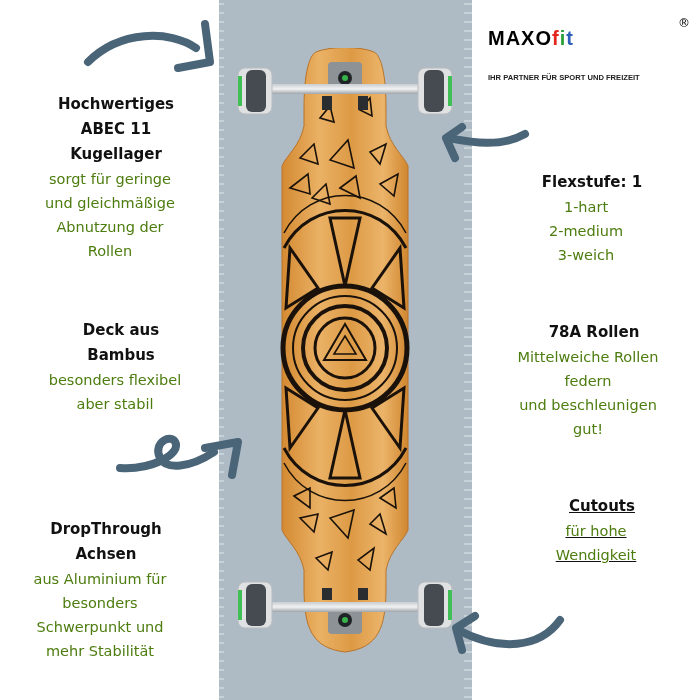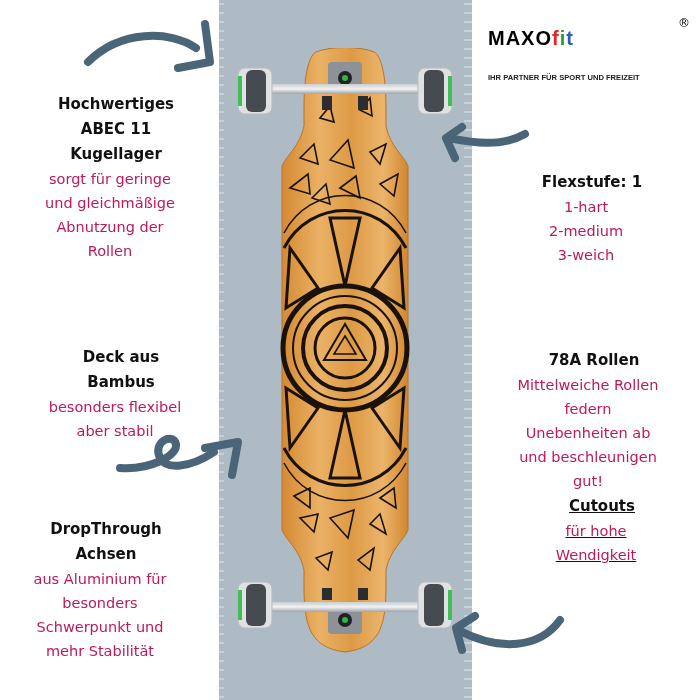--- a/index.html
+++ b/index.html
@@ -11,21 +11,21 @@
   .logo{position:absolute;left:488px;top:22px;width:210px;}
   .logo-word{font-family:"Liberation Sans",sans-serif;font-weight:900;font-size:20px;letter-spacing:1px;line-height:32px;white-space:nowrap;}
   .logo-word .maxo{color:#000;}
   .logo-word .f{color:#e4261d;}
   .logo-word .i{color:#2aa037;}
   .logo-word .t{color:#2e5fb8;}
   .logo-reg{position:absolute;left:190px;top:-6px;font-size:12px;color:#000;}
   .logo-tag{font-family:"Liberation Sans",sans-serif;font-weight:bold;font-size:7.6px;color:#222;margin-top:19px;white-space:nowrap;}
   .block{position:absolute;text-align:center;font-family:"DejaVu Sans",sans-serif;}
   .block .h{font-weight:bold;font-size:15px;line-height:25px;color:#111;padding-left:12px;}
-  .block .b{font-size:14.5px;line-height:24px;color:#be185d;}
+  .block .b{font-size:14.5px;line-height:24px;color:#4d7c0f;}
   .arrow{position:absolute;}
   .board{position:absolute;}
 </style>
 </head>
 <body>
 
 <div class="band-edge-l"></div>
 <div class="band"></div>
 <div class="band-edge-r"></div>
 
@@ -40,21 +40,21 @@
 <div class="block" style="left:0;top:92px;width:220px;">
   <div class="h">Hochwertiges</div>
   <div class="h">ABEC 11</div>
   <div class="h">Kugellager</div>
   <div class="b">sorgt für geringe</div>
   <div class="b">und gleichmäßige</div>
   <div class="b">Abnutzung der</div>
   <div class="b">Rollen</div>
 </div>
 
-<div class="block" style="left:0;top:318px;width:230px;margin-top:27px;">
+<div class="block" style="left:0;top:318px;width:230px;">
   <div class="h">Deck aus</div>
   <div class="h">Bambus</div>
   <div class="b">besonders flexibel</div>
   <div class="b">aber stabil</div>
 </div>
 
 <div class="block" style="left:0;top:517px;width:200px;">
   <div class="h">DropThrough</div>
   <div class="h">Achsen</div>
   <div class="b">aus Aluminium für</div>
@@ -63,25 +63,24 @@
   <div class="b">mehr Stabilität</div>
 </div>
 
 <div class="block" style="left:486px;top:170px;width:200px;">
   <div class="h">Flexstufe: 1</div>
   <div class="b">1-hart</div>
   <div class="b">2-medium</div>
   <div class="b">3-weich</div>
 </div>
 
-<div class="block" style="left:476px;top:320px;width:224px;margin-top:28px;">
+<div class="block" style="left:476px;top:320px;width:224px;">
   <div class="h">78A Rollen</div>
   <div class="b">Mittelweiche Rollen</div>
   <div class="b">federn</div>
-  <div class="b">Unebenheiten ab</div>
   <div class="b">und beschleunigen</div>
   <div class="b">gut!</div>
 </div>
 
 <div class="block" style="left:496px;top:494px;width:200px;text-decoration:underline;">
   <div class="h">Cutouts</div>
   <div class="b">für hohe</div>
   <div class="b">Wendigkeit</div>
 </div>
 

